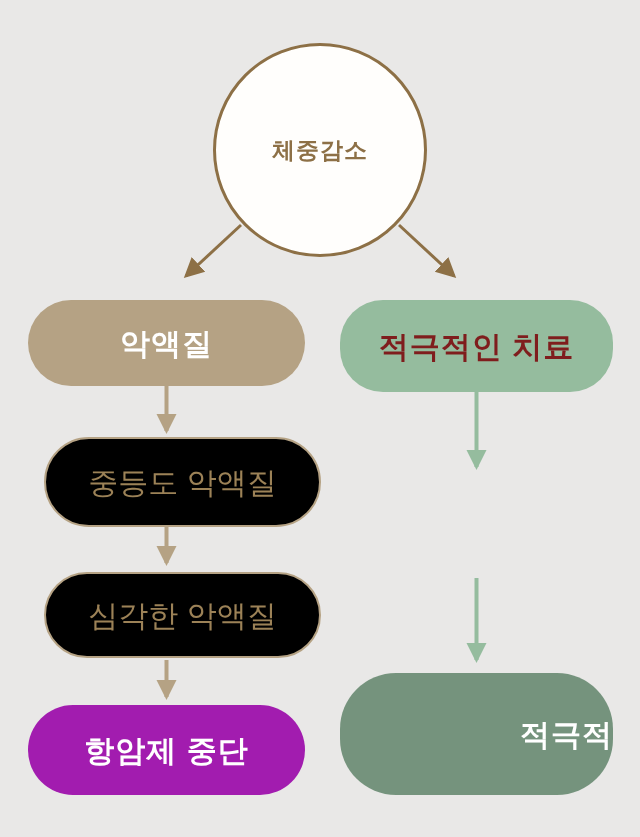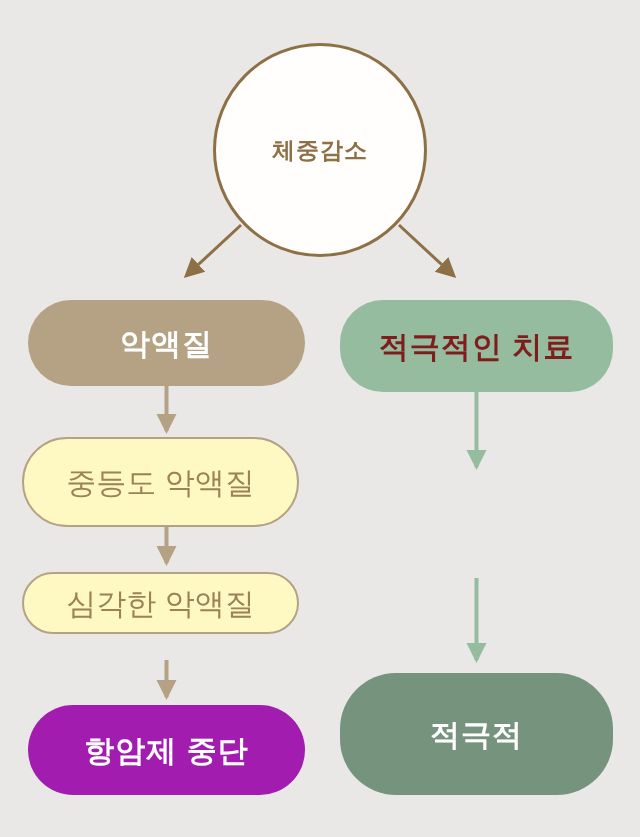--- a/index.html
+++ b/index.html
@@ -52,29 +52,29 @@
     left: 28px; top: 300px;
     width: 277px; height: 86px;
     border-radius: 43px;
     background: #b5a284;
     color: #ffffff;
     font-weight: 800;
     letter-spacing: 1px;
   }
   .pill.outline-tan {
     width: 277px; height: 90px;
-    left: 22px;
+    left: 44px;
     border-radius: 45px;
-    background: #fef9c3;
+    background: #000000;
     border: 2px solid #b5a284;
     color: #9c8257;
     font-weight: 500;
   }
   .pill.outline-tan.step-1 { top: 437px; }
-  .pill.outline-tan.step-2 { top: 572px; height: 62px; }
+  .pill.outline-tan.step-2 { top: 572px; height: 86px; }
   .pill.filled-darkbrown {
     left: 28px; top: 705px;
     width: 277px; height: 90px;
     border-radius: 45px;
     background: #a21caf;
     color: #ffffff;
     font-weight: 800;
     letter-spacing: 1px;
   }
   .pill.filled-sage {
@@ -96,20 +96,21 @@
     font-weight: 500;
   }
   .pill.filled-darksage {
     left: 340px; top: 673px;
     width: 273px; height: 122px;
     border-radius: 56px;
     background: #75937d;
     color: #ffffff;
     font-weight: 800;
     letter-spacing: 1px;
+    align-items: flex-end;
   }
 </style>
 </head>
 <body>
 
 <div class="canvas">
 
   <svg class="arrow-layer" width="640" height="837" viewBox="0 0 640 837" xmlns="http://www.w3.org/2000/svg">
     <defs>
       <marker id="mBrown" viewBox="0 0 10 10" refX="8.5" refY="5" markerWidth="20" markerHeight="22" orient="auto" markerUnits="userSpaceOnUse">

